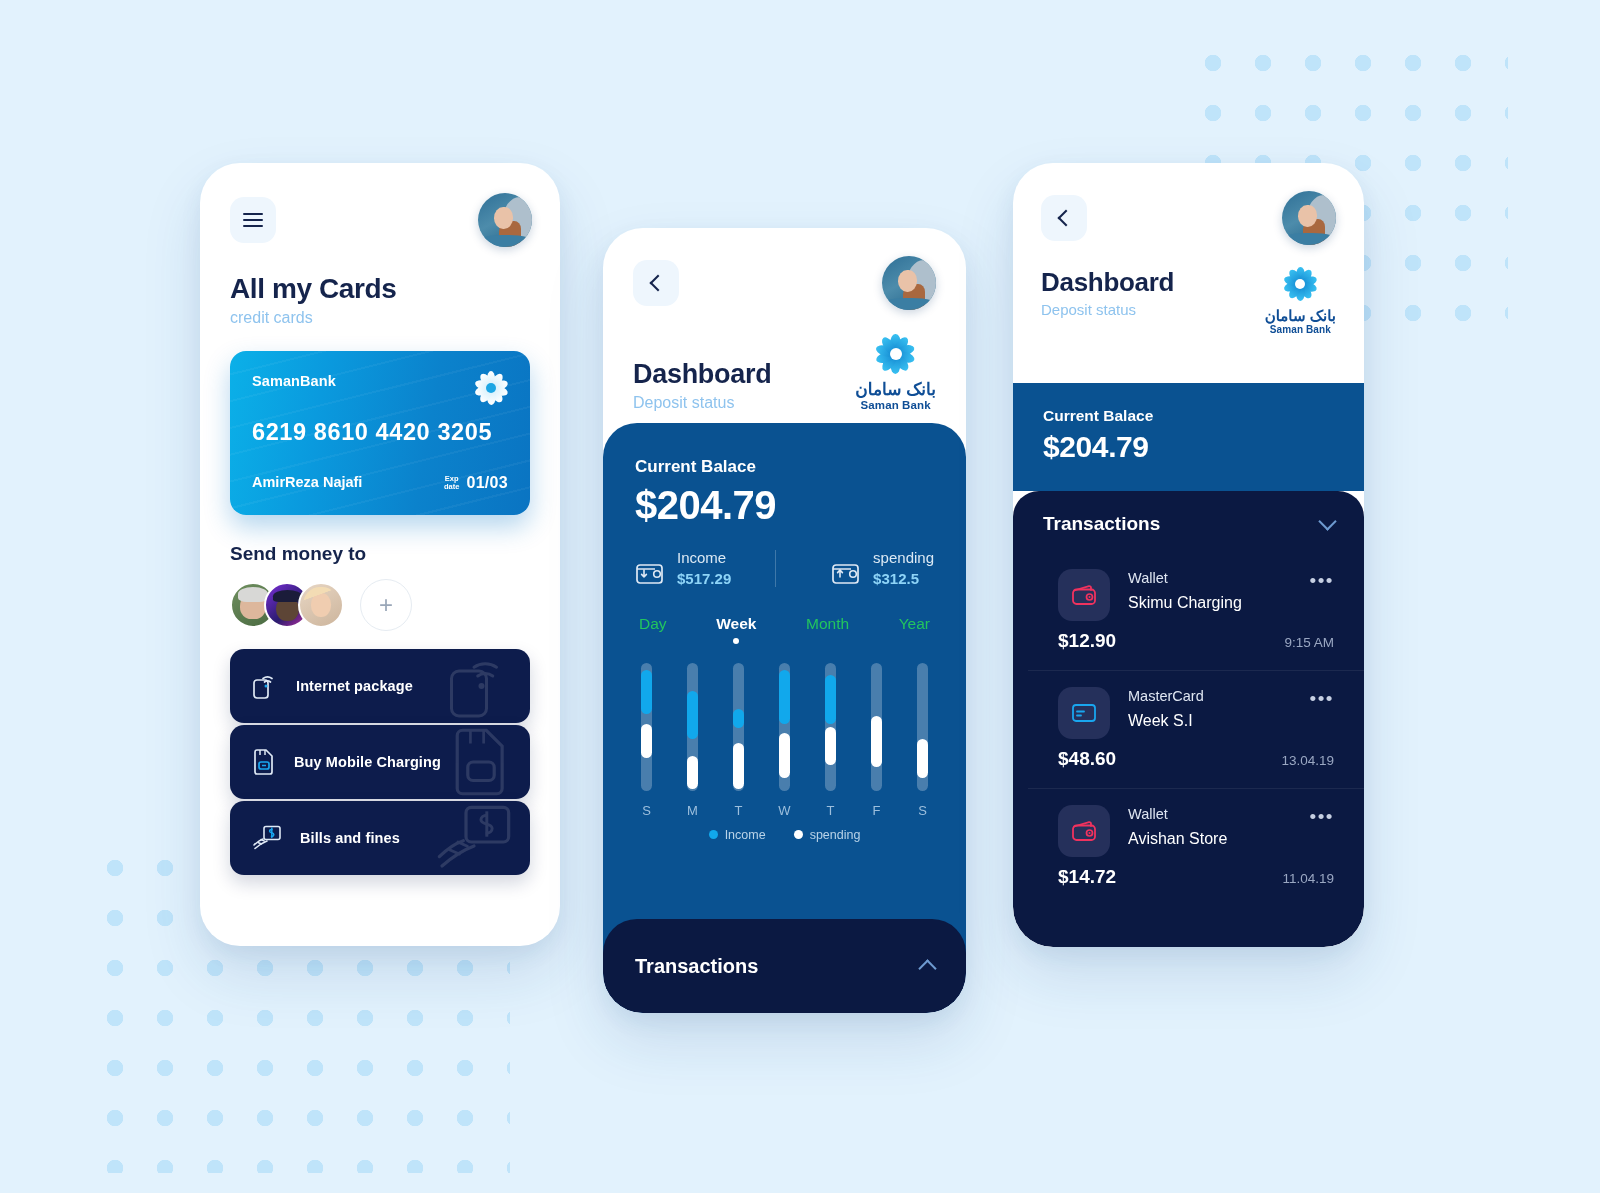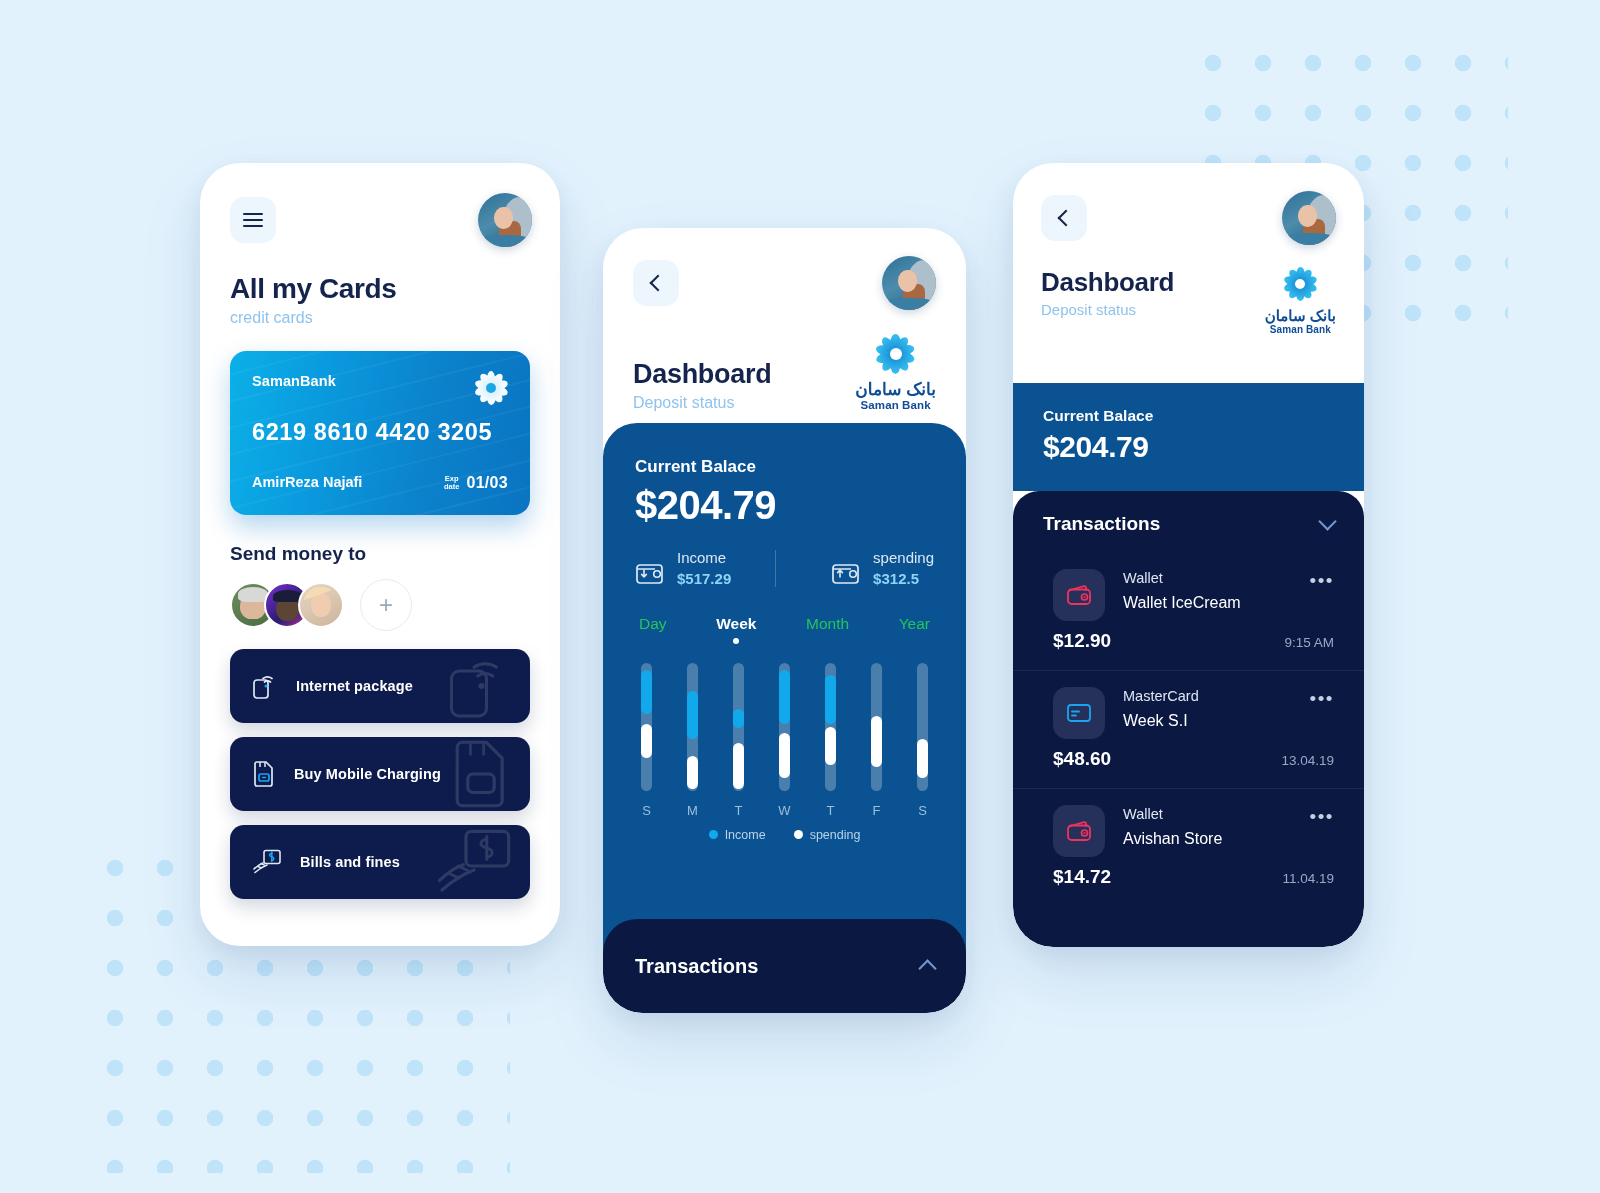--- a/index.html
+++ b/index.html
@@ -189,21 +189,21 @@
   .add-btn {
     width: 52px; height: 52px; border-radius:50%;
     border:1.6px solid #e6ecf2; background:#fff;
     margin-left: 28px; flex:none;
     display:flex; align-items:center; justify-content:center;
     color:#9aa7b8; font-size:24px; font-weight:300; cursor:pointer;
     line-height: 0;
   }
 
   
-  .actions { padding: 18px 30px 0 30px; display:flex; flex-direction:column; gap: 14px; }
+  .actions { padding: 18px 30px 0 30px; display:flex; flex-direction:column; gap: 2px; }
   .action {
     position:relative; overflow:hidden;
     height: 74px; border-radius: 14px;
     background: #0d1c4c;
     display:flex; align-items:center; padding: 0 22px;
     color:#fff; cursor:pointer;
     box-shadow: 0 8px 18px rgba(13,28,76,0.18);
   }
   .action-label { font-size: 14.5px; font-weight: bold; margin-left: 18px; letter-spacing:.1px; }
   .action .ghost {
@@ -298,21 +298,21 @@
     position:absolute; left:0; right:0; top: 328px; bottom: 0;
     background:#0b1942; border-radius: 26px 26px 40px 40px;
     padding: 22px 0 0 0; color:#fff; overflow:hidden;
   }
   .p3-tx-head {
     display:flex; align-items:center; justify-content:space-between;
     padding: 0 30px 18px 30px; cursor:pointer;
   }
   .p3-tx-head .t { font-size: 19px; font-weight:bold; }
 
-  .tx-item { padding: 16px 30px 18px 40px; border-top: 1px solid rgba(255,255,255,0.07); }
+  .tx-item { padding: 16px 30px 18px 30px; border-top: 1px solid rgba(255,255,255,0.07); margin-left: 15px; }
   .tx-item:first-of-type { border-top: none; }
   .tx-row1 { display:flex; align-items:flex-start; }
   .tx-ic {
     width: 52px; height: 52px; border-radius: 14px;
     background:#25305b; flex:none;
     display:flex; align-items:center; justify-content:center;
   }
   .tx-names { margin-left: 18px; flex:1; padding-top:1px; }
   .tx-t1 { font-size: 14.5px; color:#dfe6f2; }
   .tx-t2 { font-size: 16px; color:#ffffff; margin-top: 8px; }
@@ -631,21 +631,21 @@
       <div class="tx-ic">
         <svg width="26" height="24" viewBox="0 0 26 24" fill="none">
   <path d="M3 7.5 18 3.2a1.6 1.6 0 0 1 2 1.5V7" stroke="#f0325e" stroke-width="1.8" stroke-linecap="round"></path>
   <rect x="2" y="6.5" width="22" height="14.5" rx="3.5" stroke="#f0325e" stroke-width="1.8"></rect>
   <circle cx="18.5" cy="14" r="3" stroke="#f0325e" stroke-width="1.7"></circle>
   <circle cx="18.5" cy="14" r="1" fill="#f0325e"></circle>
 </svg>
       </div>
       <div class="tx-names">
         <div class="tx-t1">Wallet</div>
-        <div class="tx-t2">Wallet IceCream</div>
+        <div class="tx-t2">Skimu Charging</div>
       </div>
       <div class="dots3">•••</div>
     </div>
     <div class="tx-row2">
       <div class="tx-amt">$12.90</div>
       <div class="tx-time">9:15 AM</div>
     </div>
           </div>
           <div class="tx-item">
     <div class="tx-row1">

